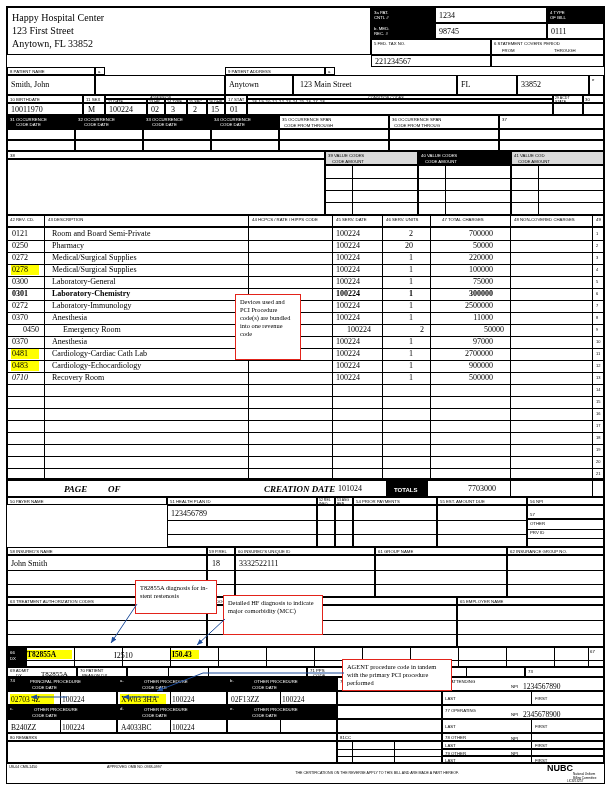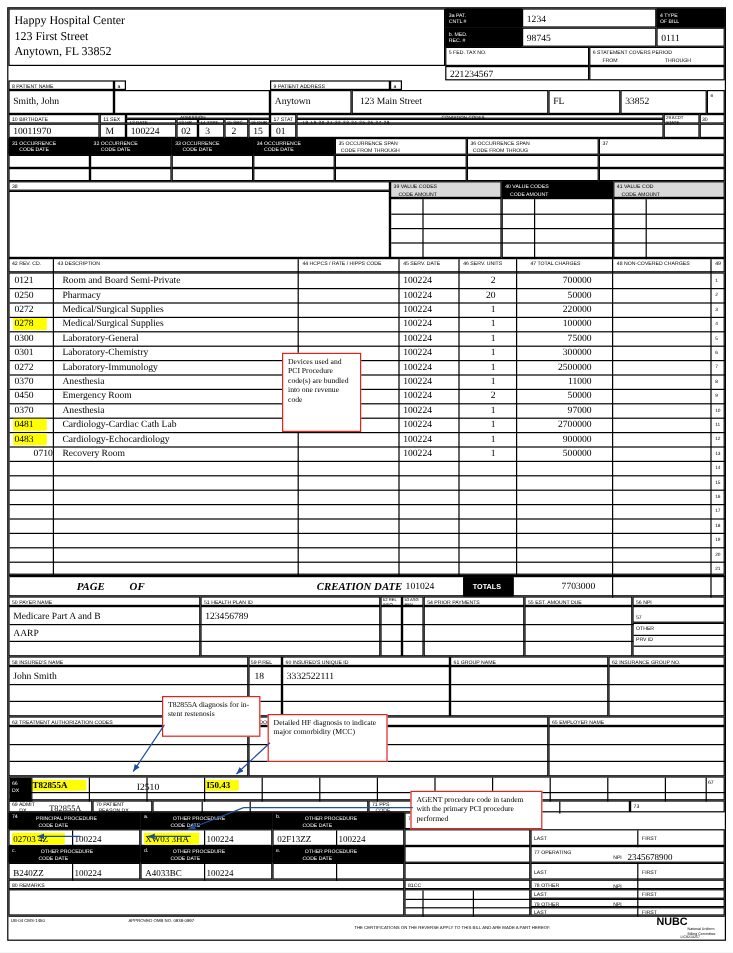--- a/index.html
+++ b/index.html
@@ -318,21 +318,21 @@
         <div class="rn" style="position: absolute; left: 588px; top: 51px;">5</div>
         <div style="position: absolute; left: 0px; top: 48px; width: 584px; height: 12px;">
           <div class="rowtxt" style="position: absolute; left: 4px; top: 1px;">0300</div>
           <div class="rowtxt" style="position: absolute; left: 44px; top: 1px;">Laboratory-General</div>
           <div class="rowtxt" style="position: absolute; left: 328px; top: 1px;">100224</div>
           <div class="rowtxt" style="position: absolute; left: auto; top: 1px; right: 179px;">1</div>
           <div class="rowtxt" style="position: absolute; left: auto; top: 1px; right: 99px;">75000</div>
         </div>
         <div class="hline" style="left: 0px; top: 72px; width: 597px;"></div>
         <div class="rn" style="position: absolute; left: 588px; top: 63px;">6</div>
-        <div style="position: absolute; left: 0px; top: 60px; width: 584px; height: 12px;">
+        <div style="position: absolute; left: 0px; top: 60px; width: 584px; height: 12px; font-weight: bold;">
           <div class="rowtxt" style="position: absolute; left: 4px; top: 1px;">0301</div>
           <div class="rowtxt" style="position: absolute; left: 44px; top: 1px;">Laboratory-Chemistry</div>
           <div class="rowtxt" style="position: absolute; left: 328px; top: 1px;">100224</div>
           <div class="rowtxt" style="position: absolute; left: auto; top: 1px; right: 179px;">1</div>
           <div class="rowtxt" style="position: absolute; left: auto; top: 1px; right: 99px;">300000</div>
         </div>
         <div class="hline" style="left: 0px; top: 84px; width: 597px;"></div>
         <div class="rn" style="position: absolute; left: 588px; top: 75px;">7</div>
         <div style="position: absolute; left: 0px; top: 72px; width: 584px; height: 12px;">
           <div class="rowtxt" style="position: absolute; left: 4px; top: 1px;">0272</div>
@@ -345,21 +345,21 @@
         <div class="rn" style="position: absolute; left: 588px; top: 87px;">8</div>
         <div style="position: absolute; left: 0px; top: 84px; width: 584px; height: 12px;">
           <div class="rowtxt" style="position: absolute; left: 4px; top: 1px;">0370</div>
           <div class="rowtxt" style="position: absolute; left: 44px; top: 1px;">Anesthesia</div>
           <div class="rowtxt" style="position: absolute; left: 328px; top: 1px;">100224</div>
           <div class="rowtxt" style="position: absolute; left: auto; top: 1px; right: 179px;">1</div>
           <div class="rowtxt" style="position: absolute; left: auto; top: 1px; right: 99px; font-family: Liberation Serif, serif;">11000</div>
         </div>
         <div class="hline" style="left: 0px; top: 108px; width: 597px;"></div>
         <div class="rn" style="position: absolute; left: 588px; top: 99px;">9</div>
-        <div style="position: absolute; left: 0px; top: 96px; width: 584px; height: 12px; text-align: center;">
+        <div style="position: absolute; left: 11px; top: 96px; width: 584px; height: 12px; text-align: center;">
           <div class="rowtxt" style="position: absolute; left: 4px; top: 1px;">0450</div>
           <div class="rowtxt" style="position: absolute; left: 44px; top: 1px;">Emergency Room</div>
           <div class="rowtxt" style="position: absolute; left: 328px; top: 1px;">100224</div>
           <div class="rowtxt" style="position: absolute; left: auto; top: 1px; right: 179px;">2</div>
           <div class="rowtxt" style="position: absolute; left: auto; top: 1px; right: 99px;">50000</div>
         </div>
         <div class="hline" style="left: 0px; top: 120px; width: 597px;"></div>
         <div class="rn" style="position: absolute; left: 588px; top: 111px;">10</div>
         <div style="position: absolute; left: 0px; top: 108px; width: 584px; height: 12px;">
           <div class="rowtxt" style="position: absolute; left: 4px; top: 1px;">0370</div>
@@ -384,21 +384,21 @@
           <div class="hl" style="position: absolute; left: 3px; top: 1px; width: 28px; height: 10px;"></div>
           <div class="rowtxt" style="position: absolute; left: 4px; top: 1px;">0483</div>
           <div class="rowtxt" style="position: absolute; left: 44px; top: 1px;">Cardiology-Echocardiology</div>
           <div class="rowtxt" style="position: absolute; left: 328px; top: 1px;">100224</div>
           <div class="rowtxt" style="position: absolute; left: auto; top: 1px; right: 179px;">1</div>
           <div class="rowtxt" style="position: absolute; left: auto; top: 1px; right: 99px;">900000</div>
         </div>
         <div class="hline" style="left: 0px; top: 156px; width: 597px;"></div>
         <div class="rn" style="position: absolute; left: 588px; top: 147px;">13</div>
         <div style="position: absolute; left: 0px; top: 144px; width: 584px; height: 12px;">
-          <div class="rowtxt" style="position: absolute; left: 20px; top: 1px;">0710</div>
+          <div class="rowtxt" style="position: absolute; left: 4px; top: 1px; font-style: italic;">0710</div>
           <div class="rowtxt" style="position: absolute; left: 44px; top: 1px;">Recovery Room</div>
           <div class="rowtxt" style="position: absolute; left: 328px; top: 1px;">100224</div>
           <div class="rowtxt" style="position: absolute; left: auto; top: 1px; right: 179px;">1</div>
           <div class="rowtxt" style="position: absolute; left: auto; top: 1px; right: 99px;">500000</div>
         </div>
         <div class="hline" style="left: 0px; top: 168px; width: 597px;"></div>
         <div class="rn" style="position: absolute; left: 588px; top: 159px;">14</div>
         <div class="hline" style="left: 0px; top: 180px; width: 597px;"></div>
         <div class="rn" style="position: absolute; left: 588px; top: 171px;">15</div>
         <div class="hline" style="left: 0px; top: 192px; width: 597px;"></div>
@@ -445,26 +445,20 @@
     <div class="cell bx" style="left:346px;top:490px;width:84px;height:8px;">
       <div class="lbl" style="position:absolute;left:2px;top:1px;">54 PRIOR PAYMENTS</div>
     </div>
     <div class="cell bx" style="left:430px;top:490px;width:90px;height:8px;">
       <div class="lbl" style="position:absolute;left:2px;top:1px;">55 EST. AMOUNT DUE</div>
     </div>
     <div class="cell bx" style="left:520px;top:490px;width:77px;height:8px;">
       <div class="lbl" style="position:absolute;left:2px;top:1px;">56 NPI</div>
     </div>
 
-    <div class="cell bx" style="left:0;top:498px;width:160px;height:42px;">
-      <div class="hline" style="left:0;top:14px;width:160px;"></div>
-      <div class="hline" style="left:0;top:28px;width:160px;"></div>
-      <div class="val" style="position:absolute;left:3px;top:3px;">Medicare Part A and B</div>
-      <div class="val" style="position:absolute;left:3px;top:17px;">AARP</div>
-    </div>
     <div class="cell bx" style="left:160px;top:498px;width:150px;height:42px;">
       <div class="hline" style="left:0;top:14px;width:150px;"></div>
       <div class="hline" style="left:0;top:28px;width:150px;"></div>
       <div class="val" style="position:absolute;left:3px;top:3px;">123456789</div>
     </div>
     <div class="cell bx" style="left:310px;top:498px;width:18px;height:42px;">
       <div class="hline" style="left:0;top:14px;width:18px;"></div>
       <div class="hline" style="left:0;top:28px;width:18px;"></div>
     </div>
     <div class="cell bx" style="left:328px;top:498px;width:18px;height:42px;">
@@ -619,20 +613,25 @@
       <div class="wlbl" style="position:absolute;left:24px;top:7px;">CODE              DATE</div>
     </div>
     <div class="cell bx blk" style="left:220px;top:670px;width:110px;height:14px;">
       <div class="wlbl" style="position:absolute;left:2px;top:0px;">b.</div>
       <div class="wlbl" style="position:absolute;left:26px;top:1px;">OTHER PROCEDURE</div>
       <div class="wlbl" style="position:absolute;left:24px;top:7px;">CODE              DATE</div>
     </div>
     <div class="cell bx" style="left:330px;top:670px;width:105px;height:14px;">
       <div class="lbl" style="position:absolute;left:2px;top:1px;">75</div>
     </div>
+    <div class="cell bx" style="left:435px;top:670px;width:162px;height:14px;">
+      <div class="lbl" style="position:absolute;left:2px;top:1px;">76 ATTENDING</div>
+      <div class="lbl" style="position:absolute;left:68px;top:6px;">NPI</div>
+      <div class="val" style="position:absolute;left:80px;top:4px;font-size:7.5px;">1234567890</div>
+    </div>
 
     <div class="cell bx" style="left:0;top:684px;width:110px;height:14px;">
       <div class="cell hl" style="left:2px;top:2px;width:44px;height:10px;">
         <div class="val" style="position:absolute;left:1px;top:1px;font-size:7.5px;">02703 4Z</div>
       </div>
       <div class="val" style="position:absolute;left:54px;top:3px;font-size:7.5px;">100224</div>
       <div class="vline" style="left:52px;top:0;height:14px;"></div>
     </div>
     <div class="cell bx" style="left:110px;top:684px;width:110px;height:14px;">
       <div class="cell hl" style="left:2px;top:2px;width:46px;height:10px;">

